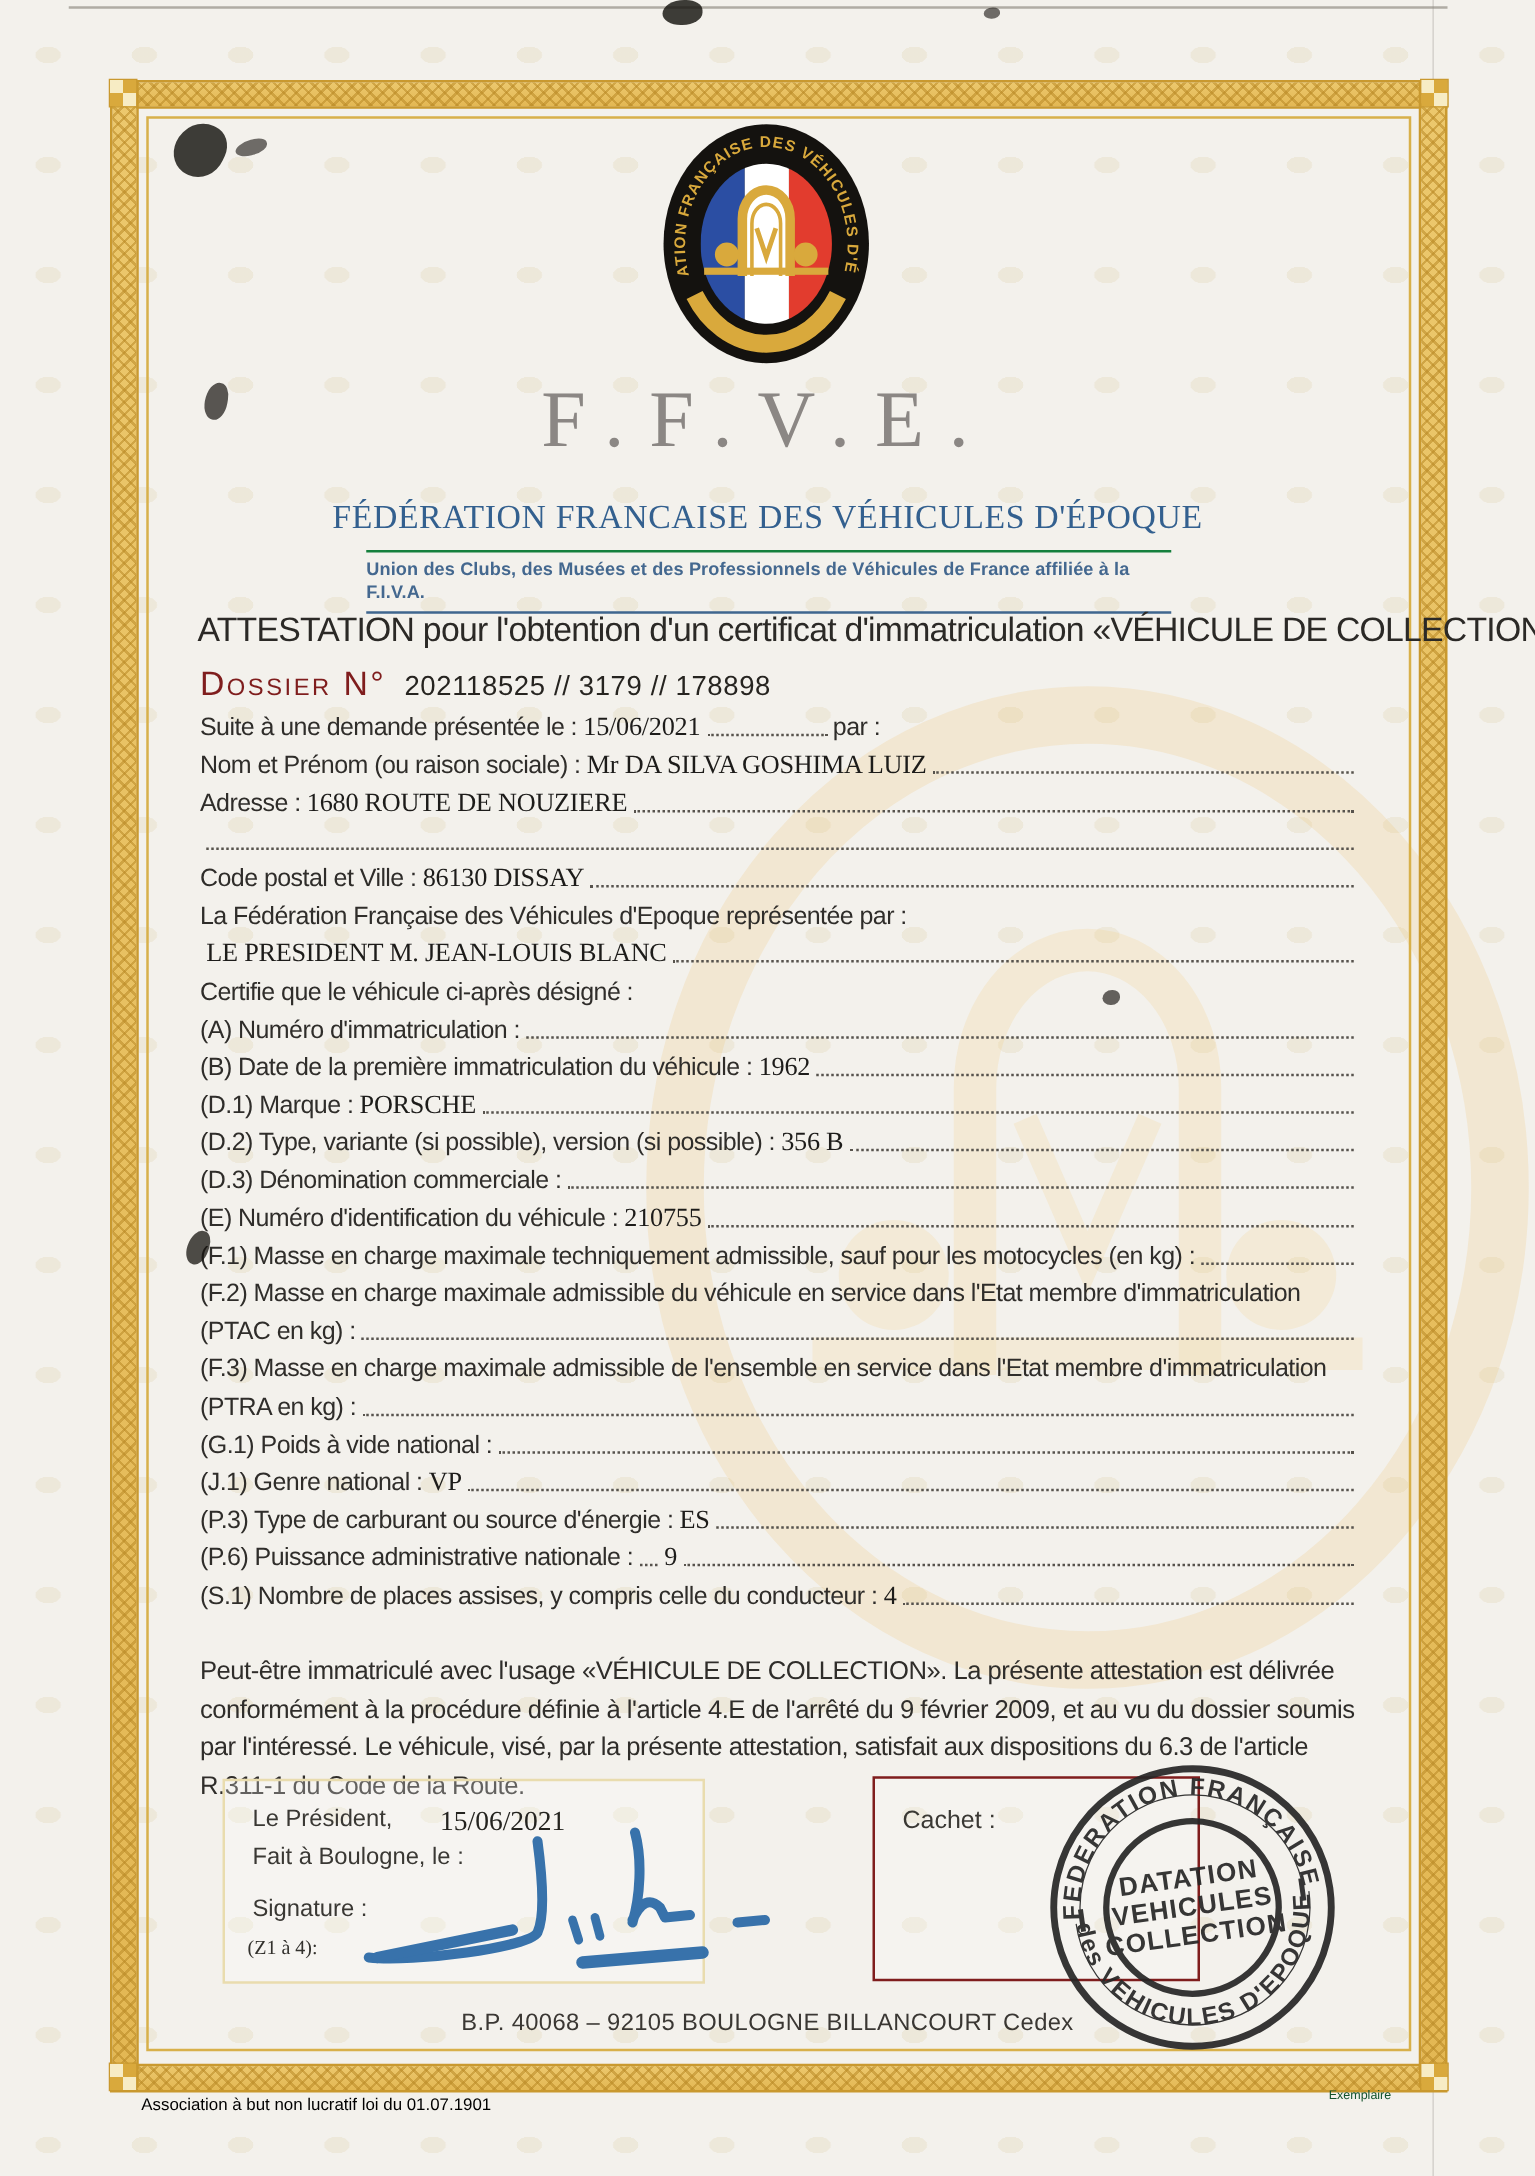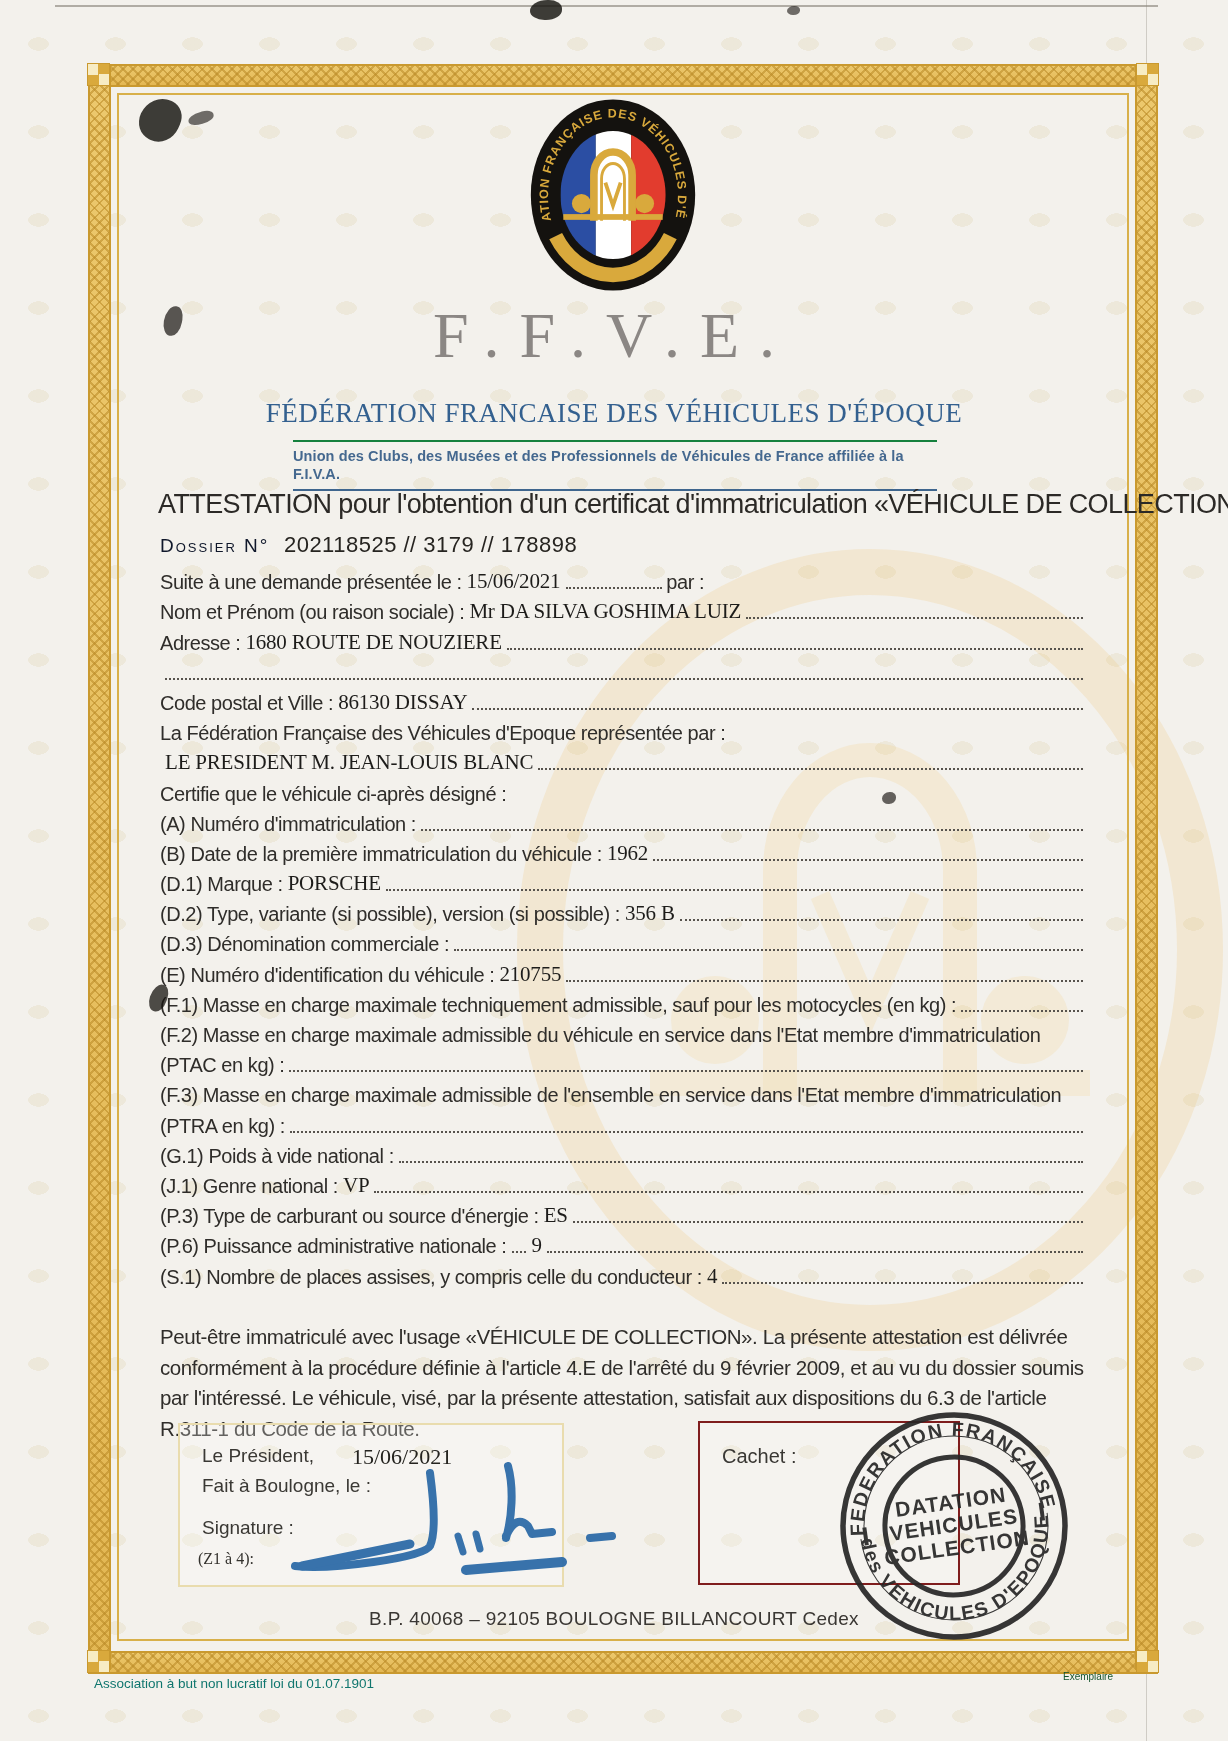--- a/index.html
+++ b/index.html
@@ -34,21 +34,21 @@
   .hdr{position:absolute;left:0;right:0;text-align:center;}
   .logo{position:absolute;left:527px;top:94px;}
   .acronym{top:299px;font-family:"Liberation Serif",serif;font-size:64px;color:#8b8784;
            letter-spacing:20px;font-weight:400;}
   .orgname{top:398px;font-family:"Liberation Serif",serif;font-size:27px;color:#33608f;letter-spacing:.5px;}
   .union-band{position:absolute;left:293px;width:644px;top:440px;border-top:2px solid #15803d;border-bottom:2px solid #3f668e;padding:5px 0 6px;}
   .union-band span{font-size:14.5px;font-weight:700;color:#44688f;letter-spacing:.1px;}
 
   .attestation{position:absolute;left:158px;top:489px;font-size:27px;letter-spacing:-.6px;color:#2b2926;white-space:nowrap;}
   .dossier{position:absolute;left:160px;top:532px;}
-  .dossier .dlabel{font-variant:small-caps;font-size:19px;letter-spacing:2px;color:#0f172a;}
+  .dossier .dlabel{font-variant:small-caps;font-size:27px;letter-spacing:2px;color:#7f1d1d;}
   .dossier .dnum{font-size:22px;letter-spacing:.5px;color:#262420;margin-left:10px;}
 
   
   #form-lines{position:absolute;left:160px;right:143px;top:566px;}
   .row{display:flex;align-items:flex-end;height:30.2px;overflow:hidden;}
   .lbl{font-size:20px;letter-spacing:-.45px;white-space:nowrap;color:#2f2d2a;padding-bottom:2px;}
   .val{font-family:"Liberation Serif",serif;font-size:21px;color:#1d1c1a;white-space:nowrap;margin-left:5px;padding-bottom:2px;letter-spacing:-.2px;}
   .dots{flex:1 1 auto;border-bottom:2.2px dotted #57534d;margin:0 2px 7px 5px;min-width:18px;}
   .dots-short{flex:0 0 96px;border-bottom:2.2px dotted #57534d;margin:0 4px 7px 6px;}
   .predots{flex:0 0 14px;border-bottom:2.2px dotted #57534d;margin:0 0 7px 6px;}
@@ -62,21 +62,21 @@
   .sig-z{position:absolute;left:198px;top:1550px;font-family:"Liberation Serif",serif;font-size:16px;color:#33312d;}
   .signature-svg{position:absolute;left:290px;top:1448px;pointer-events:none;}
 
   .cachet-box{position:absolute;left:698px;top:1421px;width:258px;height:160px;border:2px solid #7f1d1d;background:rgba(255,255,255,.2);}
   .cachet-box .t{position:absolute;left:22px;top:22px;font-size:20px;color:#3a3834;}
 
   .stamp{position:absolute;left:836px;top:1406px;width:236px;height:240px;opacity:.92;}
 
   .bp-footer{position:absolute;left:0;right:0;top:1608px;text-align:center;font-size:19px;letter-spacing:.3px;color:#3a3733;}
 
-  .note-left{position:absolute;left:94px;top:1676px;font-size:13.5px;color:#0f766e;}
+  .note-left{position:absolute;left:113px;top:1676px;font-size:13.5px;color:#000000;}
   .note-right{position:absolute;right:115px;top:1671px;font-size:10px;color:#14532d;}
 
   
   .smudge{position:absolute;background:#15130f;opacity:.82;border-radius:60% 45% 55% 50%;}
 </style>
 </head>
 <body>
 
 <div class="page">
 

